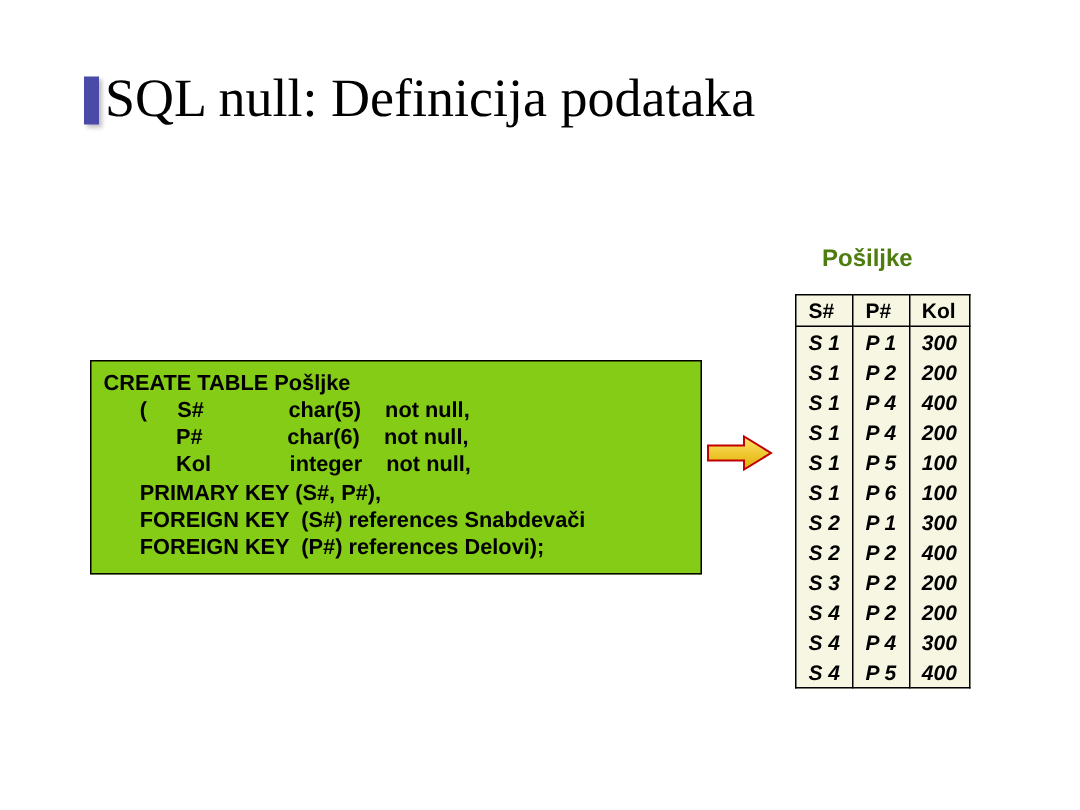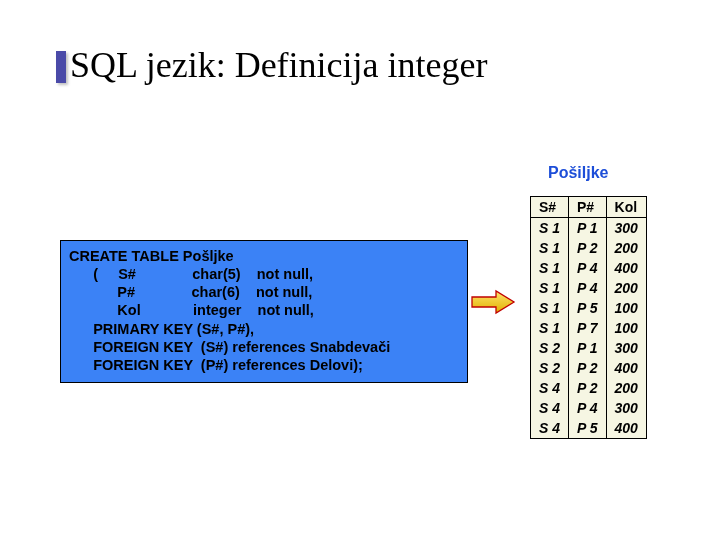--- a/index.html
+++ b/index.html
@@ -38,29 +38,29 @@
     font-size: 36px;
     color: #000;
     margin: 0;
     font-weight: normal;
   }
   .table-label {
     position: absolute;
     top: 164px;
     font-weight: bold;
     font-size: 16px;
-    color: #1d4ed8;
+    color: #4d7c0f;
   }
   .code-box {
     position: absolute;
     top: 240px;
     left: 60px;
     width: 390px;
     border: 1.5px solid #000;
-    background: #3b82f6;
+    background: #84cc16;
     padding: 6px 8px 8px 8px;
     font-family: Arial, sans-serif;
     font-size: 14.5px;
     font-weight: bold;
     line-height: 1.25;
     white-space: pre;
     color: #000;
   }
   .arrow-wrap {
     position: absolute;
@@ -97,21 +97,21 @@
   .data-table tr.first-data td.table-body-td {
     border-top: 1px solid #000 !important;
   }
 </style>
 </head>
 <body>
 <div class="slide">
 
 <div class="title-wrap">
   <span class="accent"></span>
-  <h1 class="title">SQL jezik: Definicija integer</h1>
+  <h1 class="title">SQL null: Definicija podataka</h1>
 </div>
 
 <div class="table-label" style="left:548px">Pošiljke</div>
 
 <div class="code-box"><span>CREATE TABLE Pošljke</span>
       <span>(     S#              char(5)    not null,</span>
             <span>P#              char(6)    not null,</span>
             <span>Kol             integer    not null,</span>
       <span>PRIMARY KEY (S#, P#),</span>
       <span>FOREIGN KEY  (S#) references Snabdevači</span>
@@ -158,34 +158,39 @@
           <td class="table-body-td">P 4</td>
           <td class="table-body-td">200</td>
         </tr>
         <tr>
           <td class="table-body-td">S 1</td>
           <td class="table-body-td">P 5</td>
           <td class="table-body-td">100</td>
         </tr>
         <tr>
           <td class="table-body-td">S 1</td>
-          <td class="table-body-td">P 7</td>
+          <td class="table-body-td">P 6</td>
           <td class="table-body-td">100</td>
         </tr>
         <tr>
           <td class="table-body-td">S 2</td>
           <td class="table-body-td">P 1</td>
           <td class="table-body-td">300</td>
         </tr>
         <tr>
           <td class="table-body-td">S 2</td>
           <td class="table-body-td">P 2</td>
           <td class="table-body-td">400</td>
         </tr>
         <tr>
+          <td class="table-body-td">S 3</td>
+          <td class="table-body-td">P 2</td>
+          <td class="table-body-td">200</td>
+        </tr>
+        <tr>
           <td class="table-body-td">S 4</td>
           <td class="table-body-td">P 2</td>
           <td class="table-body-td">200</td>
         </tr>
         <tr>
           <td class="table-body-td">S 4</td>
           <td class="table-body-td">P 4</td>
           <td class="table-body-td">300</td>
         </tr>
         <tr>

